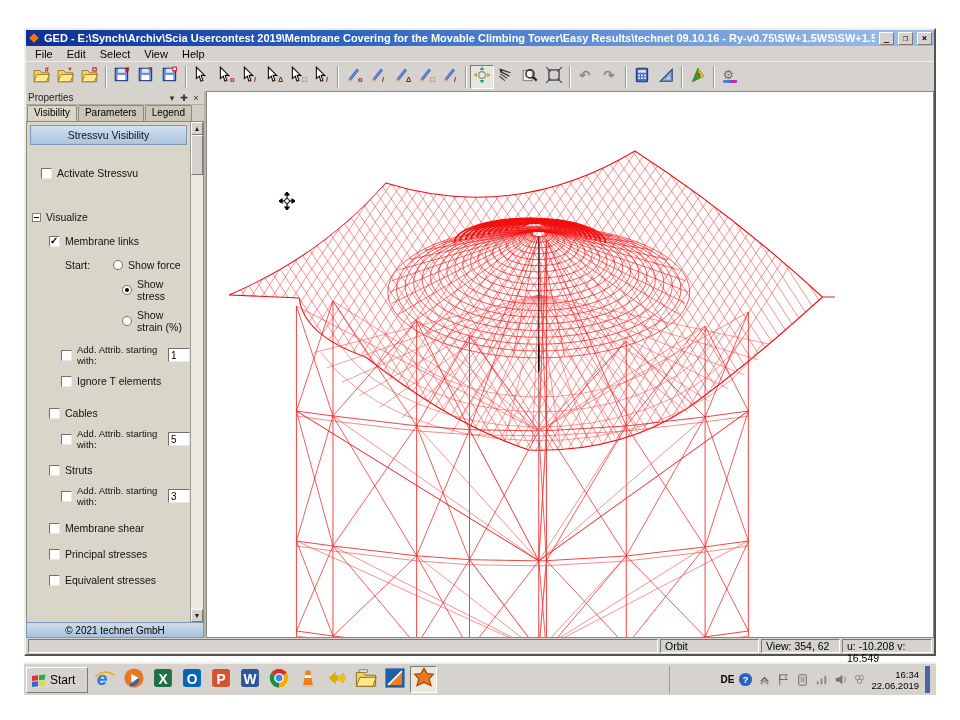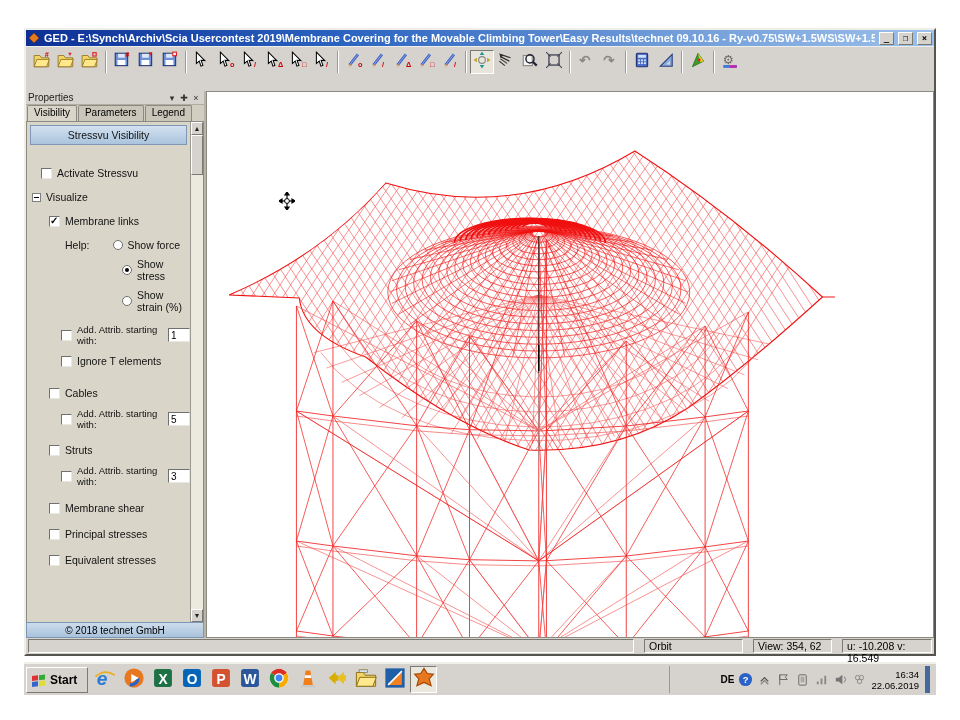--- a/index.html
+++ b/index.html
@@ -55,30 +55,30 @@
   #pthumb { position:absolute; left:0; top:13px; width:12px; height:40px; background:#d6d3ce; }
   #pcopy { height:16px; margin-top:auto; display:flex; align-items:center; justify-content:center;
            background:linear-gradient(180deg,#cddcec,#a9c3dc); border:1px solid #7d97b5; font-size:10px; }
 
   
   #drawing { flex:1; background:#fff; position:relative; border:1px solid #8a8a82; }
   #scene { position:absolute; left:0; top:13px; width:100%; height:calc(100% - 13px); }
   #cursor { position:absolute; left:72px; top:100px; width:16px; height:18px; }
 
   
-  #statusbar { position:absolute; left:0; right:0; bottom:0; height:16px; display:flex; gap:10px; padding:1px 2px;
+  #statusbar { position:absolute; left:0; right:0; bottom:0; height:16px; display:flex; gap:2px; padding:1px 2px;
                background:#d6d3ce; font-size:10.5px; }
   .scell { border:1px solid; border-color:#7a7a72 #ffffff #ffffff #7a7a72; padding:0 4px; line-height:12px; background:#d6d3ce; }
   .scell.fill { flex:1; }
 
   
   #taskbar { position:absolute; left:24px; right:24px; top:662px; height:33px; background:#d6d3ce;
              border-top:2px solid #f0efe8; display:flex; align-items:center; padding:0 2px; gap:3px; }
   #startbtn { width:62px; height:26px; display:flex; align-items:center; gap:3px; padding:0 4px;
-              background:#d6d3ce; font-weight:bold; font-size:12px; }
+              background:#d6d3ce; font-weight:normal; font-size:12px; }
   .qbtn { width:27px; height:27px; display:flex; align-items:center; justify-content:center; }
   .qbtn.pressed { background:#e9e7de; border:1px solid; border-color:#7a7a72 #ffffff #ffffff #7a7a72; }
   #tray { margin-left:auto; display:flex; align-items:center; gap:4px; height:27px; padding:0 4px 0 6px;
           border-left:1px solid #9a9a92; }
   #tray .tico { width:15px; height:15px; display:flex; align-items:center; justify-content:center; }
   #lang { font-size:10px; font-weight:bold;padding-left:45px; }
   #clock { font-size:9.5px; text-align:right; line-height:11px; }
   #showdesk { width:5px; height:27px; background:#44699d; margin-left:2px; }
 </style>
 </head>
@@ -89,20 +89,27 @@
   <div id="titlebar">
     <svg class="ticon" viewBox="0 0 12 12">
       <path d="M1 6 L6 1 L11 6 L6 11 Z" fill="#e87820" stroke="#7a3c00" stroke-width="0.8"></path>
     </svg>
     <span class="ttext">GED - E:\Synch\Archiv\Scia Usercontest 2019\Membrane Covering for the Movable Climbing Tower\Easy Results\technet 09.10.16 - Ry-v0.75\SW+1.5WS\SW+1.5WS.EIN</span>
     <span class="winbtn raised">_</span>
     <span class="winbtn raised">❐</span>
     <span class="winbtn raised">×</span>
   </div>
 
+  <div id="menubar">
+    <span>File</span>
+    <span>Edit</span>
+    <span>Select</span>
+    <span>View</span>
+    <span>Help</span>
+  </div>
 
   <div id="toolbar">
       <div class="tbtn">
         <span><svg width="18" height="18" viewBox="0 0 16 16">
             <path d="M1 4 h5 l1.5 2 H14 v8 H1 Z" fill="#f2d565" stroke="#8a6d1a" stroke-width="0.7"></path>
   <path d="M1 14 L3.5 7.5 H14.5 L12 14 Z" fill="#ffe98c" stroke="#8a6d1a" stroke-width="0.7"></path>
             <text x="10.5" y="5" font-size="6.5" fill="#c00" font-weight="bold">#</text>
           </svg></span>
       </div>
       <div class="tbtn">
@@ -326,32 +333,32 @@
       </div>
       <div id="pscroll">
         <div id="pcontent">
           <div class="band">Stressvu Visibility</div>
 
           <div class="prow" style="margin:22px 0 0 14px">
             <span class="cb"></span>
             <span>Activate Stressvu</span>
           </div>
 
-          <div class="prow" style="margin:12px 0 0 5px">
+          <div class="prow" style="margin:32px 0 0 5px">
             <span class="gbox"></span>
             <span>Visualize</span>
           </div>
 
           <div class="prow" style="margin:12px 0 0 22px">
             <span class="cb checked"></span>
             <span>Membrane links</span>
           </div>
 
           <div class="prow" style="margin:12px 0 0 38px">
-            <span>Help:</span>
+            <span>Start:</span>
             <span class="radio" style="margin-left:18px"></span>
             <span>Show force</span>
           </div>
           <div class="prow" style="margin:7px 0 0 95px">
             <span class="radio sel"></span>
             <span>Show stress</span>
           </div>
           <div class="prow" style="margin:7px 0 0 95px">
             <span class="radio"></span>
             <span>Show strain (%)</span>
@@ -400,21 +407,21 @@
             <span>Equivalent stresses</span>
           </div>
 
         </div>
         <div id="pbar">
           <span class="sbtn raised" style="top:0">▲</span>
           <div id="pthumb" class="raised"></div>
           <span class="sbtn raised" style="bottom:0">▼</span>
         </div>
       </div>
-      <div id="pcopy">© 2018 technet GmbH</div>
+      <div id="pcopy">© 2021 technet GmbH</div>
     </div>
 
     <div id="drawing">
       <svg id="scene" viewBox="0 0 755 532" preserveAspectRatio="none">
           <defs>
             <clipPath id="starclip">
               <path d="M445 46 Q320 118 186 78 Q120 150 23 190 L96 193 Q100 230 165 252 Q255 320 335 345 Q430 348 500 303 Q560 262 640 192 Q545 108 445 46 Z"></path>
             </clipPath>
           </defs>
           <g clip-path="url(#starclip)">

